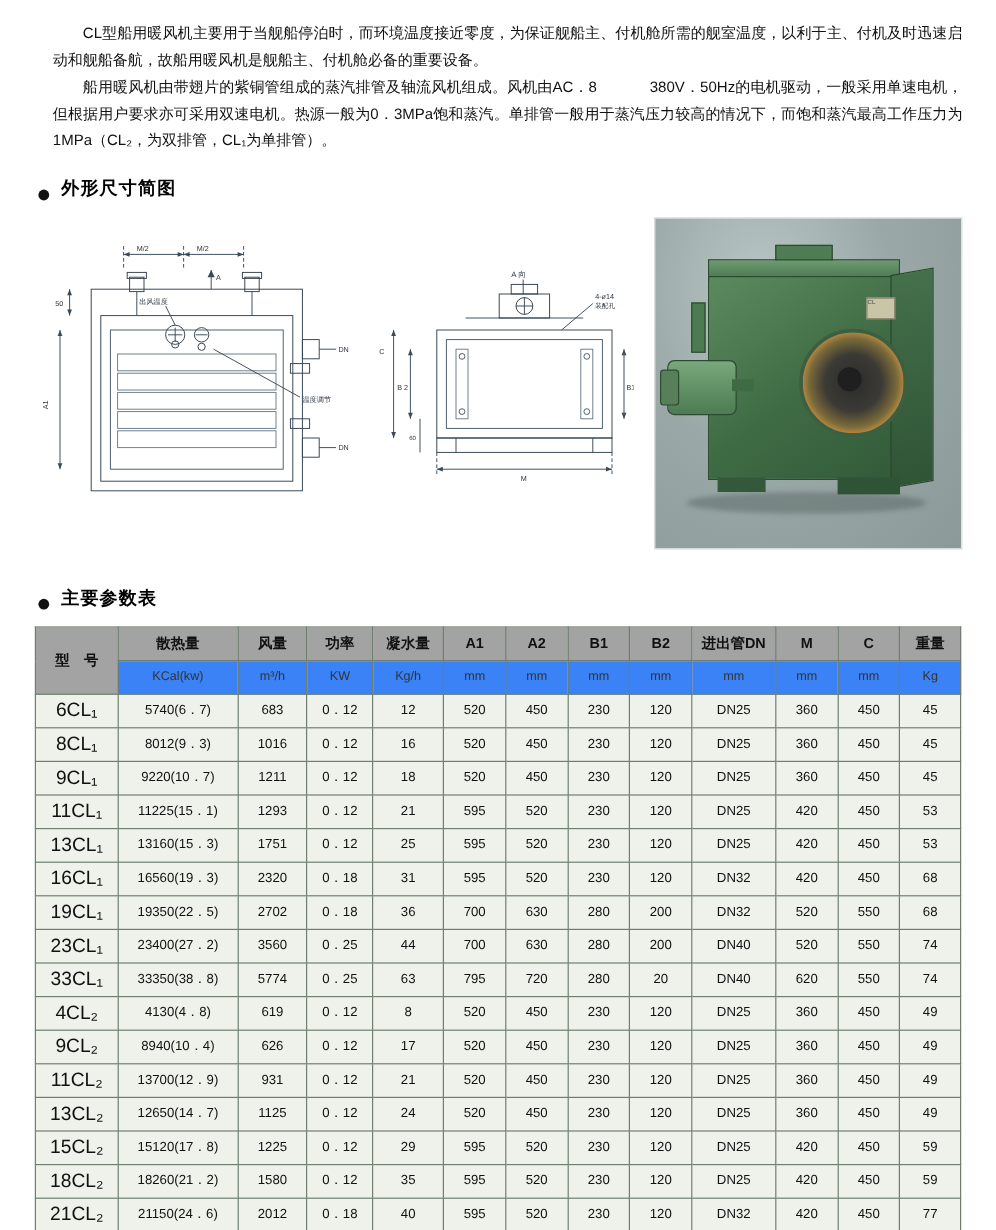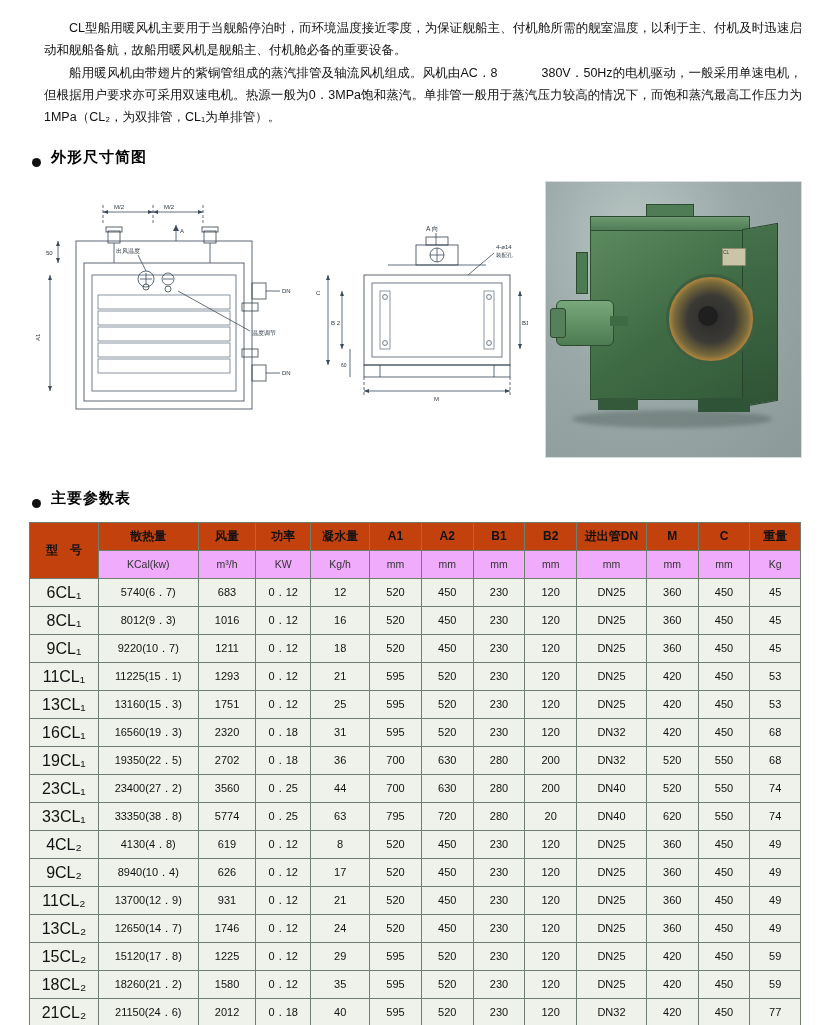--- a/index.html
+++ b/index.html
@@ -51,22 +51,22 @@
     border:1px solid #6f7f6f;
     text-align:center;
     padding:0;
     height:27px;
     line-height:27px;
     background:#eef2ea;
     color:#111;
     font-weight:normal;
     white-space:nowrap;
   }
-  table.spec thead th{background:#c2410c;font-weight:bold;font-size:12px;}
-  table.spec thead tr.units th{font-weight:normal;font-size:10.5px;color:#333;background:#f0abfc;}
+  table.spec thead th{background:#a3a3a3;font-weight:bold;font-size:12px;}
+  table.spec thead tr.units th{font-weight:normal;font-size:10.5px;color:#333;background:#3b82f6;}
   table.spec td.model{font-size:16px;}
   .colw-model{width:72px;}
   .colw-heat{width:104px;}
   .colw-air{width:62px;}
   .colw-pow{width:58px;}
   .colw-cond{width:62px;}
   .colw-dim{width:56px;}
   .colw-dn{width:72px;}
   .colw-m{width:56px;}
   .colw-c{width:56px;}
@@ -463,21 +463,21 @@
             <td>230</td>
             <td>120</td>
             <td>DN25</td>
             <td>360</td>
             <td>450</td>
             <td>49</td>
           </tr>
           <tr>
             <td class="model">13CL₂</td>
             <td>12650(14．7)</td>
-            <td>1746</td>
+            <td>1125</td>
             <td>0．12</td>
             <td>24</td>
             <td>520</td>
             <td>450</td>
             <td>230</td>
             <td>120</td>
             <td>DN25</td>
             <td>360</td>
             <td>450</td>
             <td>49</td>

